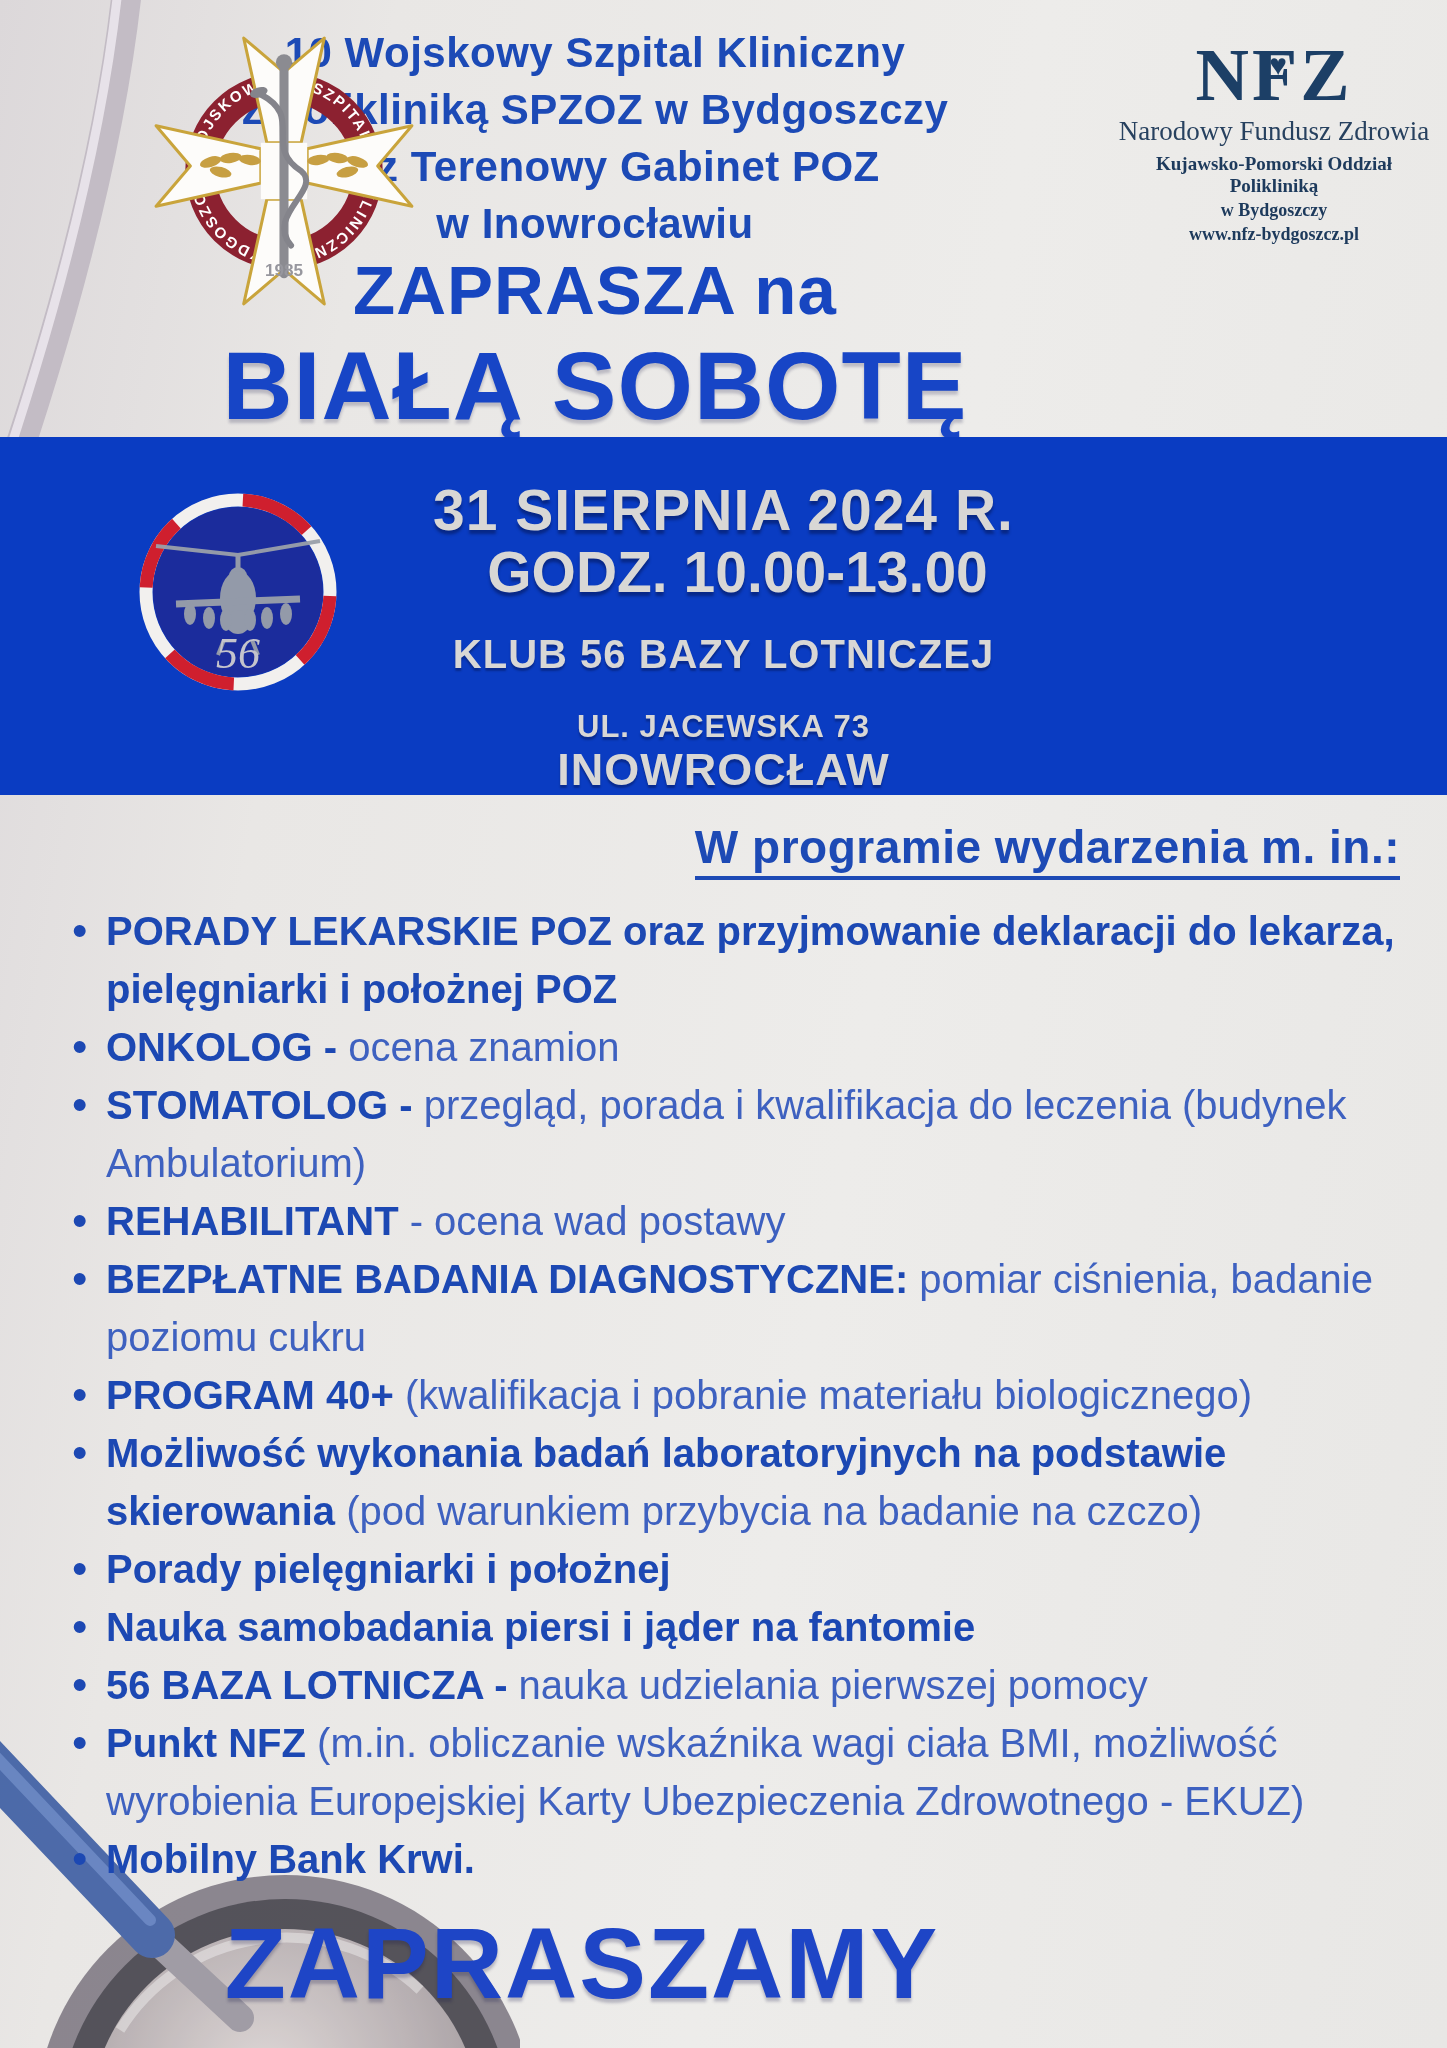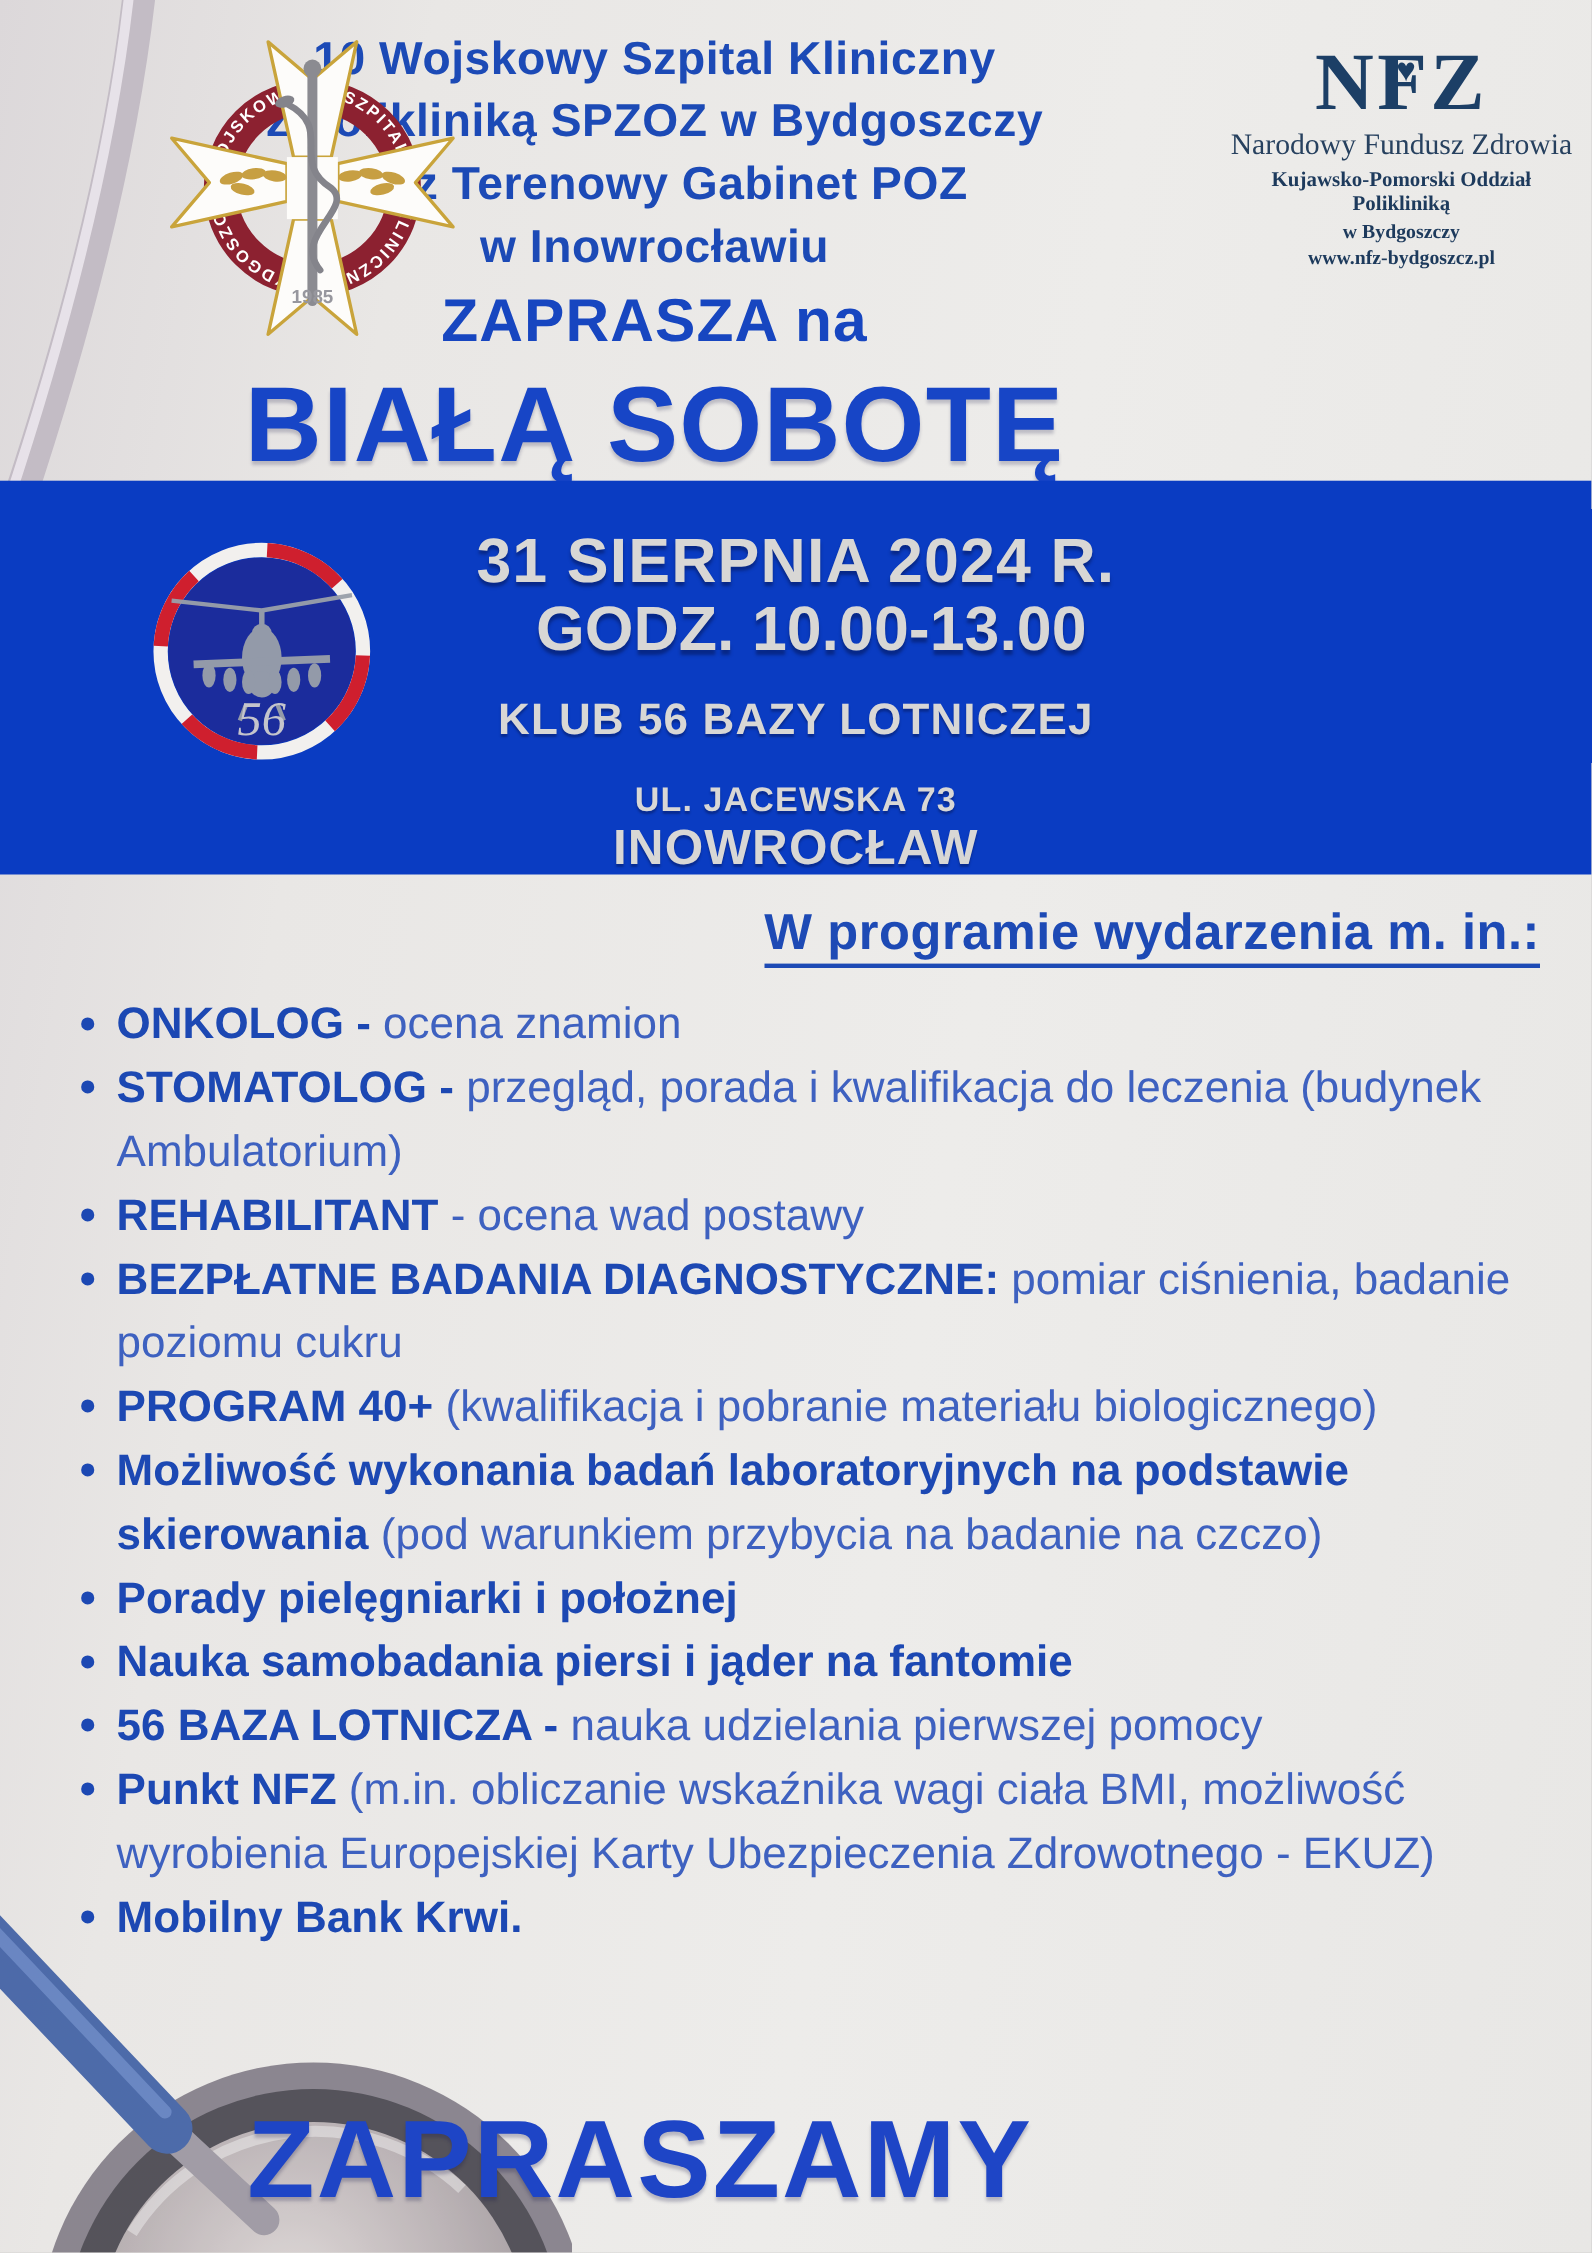--- a/index.html
+++ b/index.html
@@ -9,21 +9,21 @@
     font-family:"Liberation Sans","DejaVu Sans",sans-serif;
   }
   svg{display:block}
   
   .tube{position:absolute;left:0;top:0;z-index:1;}
   .scope{position:absolute;left:0;top:1730px;z-index:1;}
   
   .hosp-logo{position:absolute;left:148px;top:30px;z-index:3;}
   .org{position:absolute;left:0;top:24px;width:1190px;text-align:center;z-index:2;}
   .org-line{font-size:42px;font-weight:800;color:#1c4ab6;line-height:57px;letter-spacing:.5px;}
-  .invite{font-size:55px;font-weight:800;color:#1746c0;line-height:62px;margin-top:8px;letter-spacing:1px;}
+  .invite{font-size:69px;font-weight:800;color:#1746c0;line-height:62px;margin-top:8px;letter-spacing:1px;}
   .title{font-size:97px;font-weight:800;color:#1745c6;line-height:100px;margin-top:14px;letter-spacing:1px;
          text-shadow:0 4px 3px rgba(25,25,70,.22);}
   .nfz{position:absolute;left:1118px;top:38px;width:312px;text-align:center;z-index:3;
        font-family:"Liberation Serif","DejaVu Serif",serif;color:#1c3f66;}
   .nfz-word{position:relative;display:inline-block;font-size:74px;font-weight:700;line-height:74px;letter-spacing:3px;}
   .nfz-heart{position:absolute;left:47%;top:12px;font-size:30px;line-height:30px;color:#1c3f66;}
   .nfz-l1{font-size:27px;margin-top:4px;color:#27415f;}
   .nfz-l2{font-size:19px;font-weight:700;margin-top:6px;color:#1d3a5c;}
   .nfz-l3{font-size:18px;font-weight:700;margin-top:3px;color:#1d3a5c;}
   .nfz-l4{font-size:18px;font-weight:700;margin-top:3px;color:#1d3a5c;}
@@ -179,20 +179,21 @@
       <div class="b-street">UL. JACEWSKA 73</div>
       <div class="b-city">INOWROCŁAW</div>
     </div>
   </div>
 
   <div class="prog-head">
     <span class="u">W programie wydarzenia m. in.:</span>
   </div>
 
   <ul class="prog-list">
+    <li><span class="b">PORADY LEKARSKIE POZ oraz przyjmowanie deklaracji do lekarza, pielęgniarki i położnej POZ</span> <span class="r"></span></li>
     <li><span class="b">ONKOLOG -</span> <span class="r">ocena znamion</span></li>
     <li><span class="b">STOMATOLOG -</span> <span class="r">przegląd, porada i kwalifikacja do leczenia (budynek Ambulatorium)</span></li>
     <li><span class="b">REHABILITANT</span> <span class="r">- ocena wad postawy</span></li>
     <li><span class="b">BEZPŁATNE BADANIA DIAGNOSTYCZNE:</span> <span class="r">pomiar ciśnienia, badanie poziomu cukru</span></li>
     <li><span class="b">PROGRAM 40+</span> <span class="r">(kwalifikacja i pobranie materiału biologicznego)</span></li>
     <li><span class="b">Możliwość wykonania badań laboratoryjnych na podstawie skierowania</span> <span class="r">(pod warunkiem przybycia na badanie na czczo)</span></li>
     <li><span class="b">Porady pielęgniarki i położnej</span> <span class="r"></span></li>
     <li><span class="b">Nauka samobadania piersi i jąder na fantomie</span> <span class="r"></span></li>
     <li><span class="b">56 BAZA LOTNICZA -</span> <span class="r">nauka udzielania pierwszej pomocy</span></li>
     <li><span class="b">Punkt NFZ</span> <span class="r">(m.in. obliczanie wskaźnika wagi ciała BMI, możliwość wyrobienia Europejskiej Karty Ubezpieczenia Zdrowotnego - EKUZ)</span></li>

